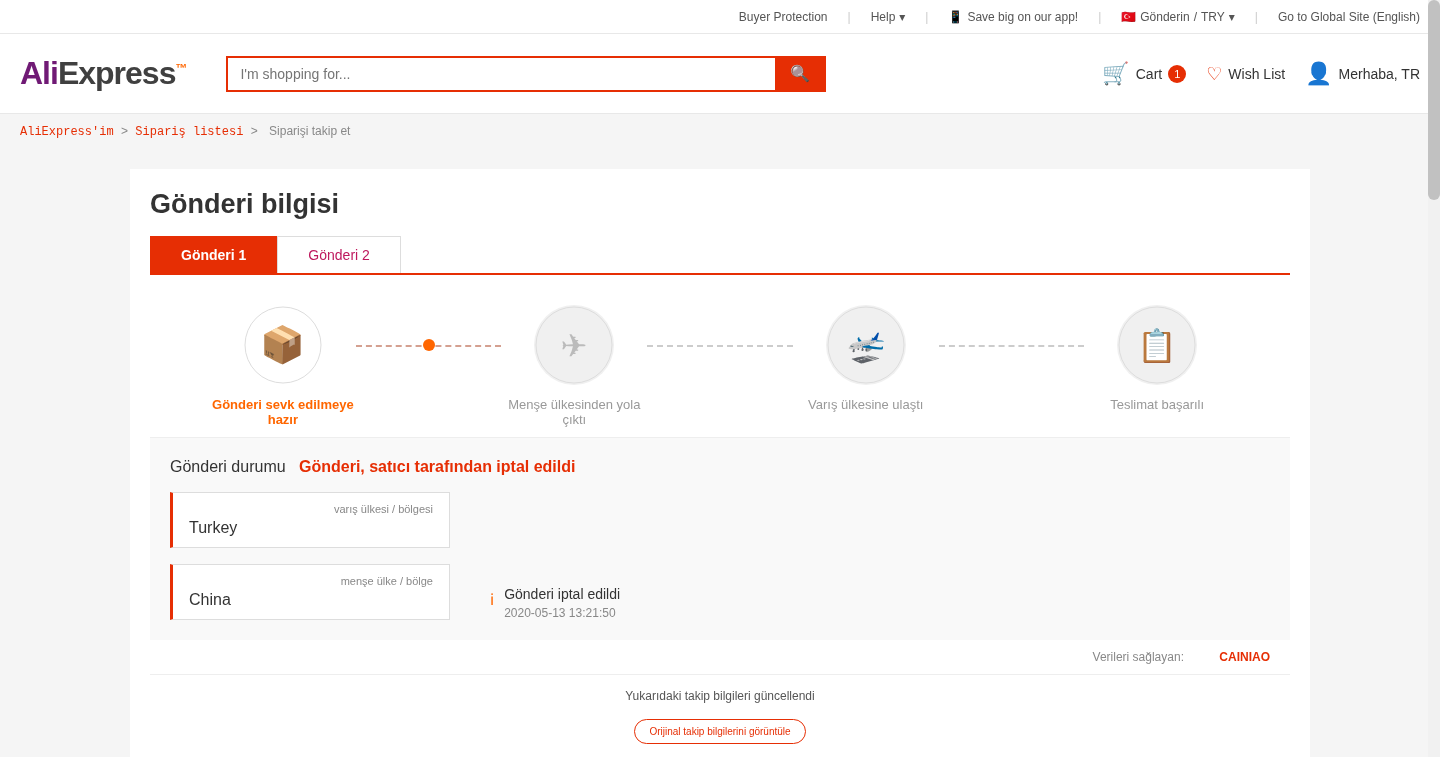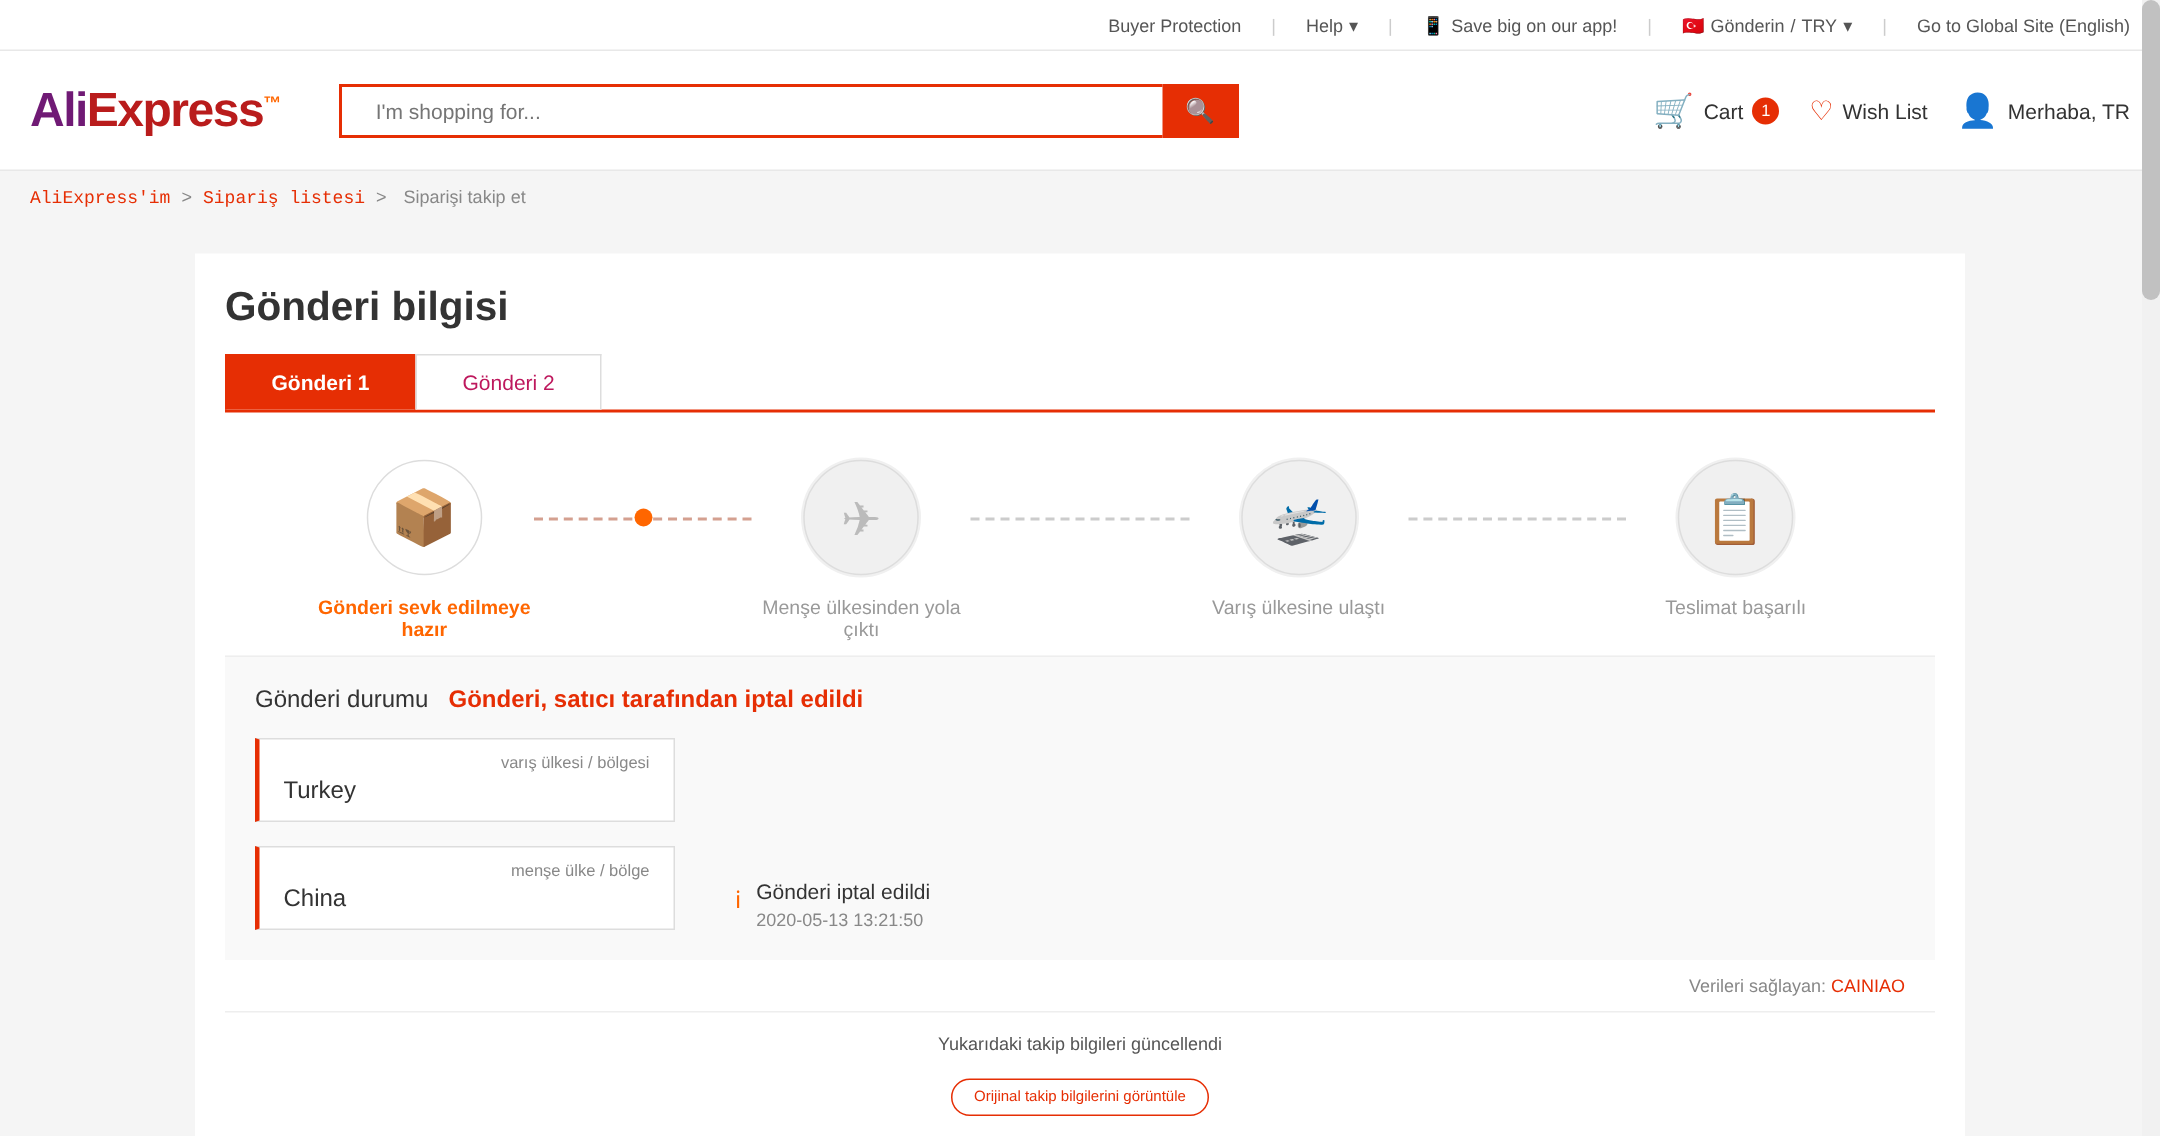--- a/index.html
+++ b/index.html
@@ -33,32 +33,32 @@
     }
     .logo {
       font-size: 32px;
       font-weight: bold;
       color: #e62e04;
       letter-spacing: -1px;
       margin-right: 20px;
       flex-shrink: 0;
     }
     .logo span.ali { color: #701a75; text-align: center; }
-    .logo span.express { color: #b91c1c; }
+    .logo span.express { color: #404040; }
     .logo sup { font-size: 12px; color: #f60; }
 
     .search-bar {
       flex: 1;
       display: flex;
       max-width: 600px;
     }
     .search-bar input {
       flex: 1;
       border: 2px solid #e62e04;
-      padding: 8px 22px;
+      padding: 8px 12px;
       font-size: 14px;
       outline: none;
       border-right: none;
     }
     .search-bar button {
       background: #e62e04;
       border: none;
       padding: 0 16px;
       cursor: pointer;
       color: white;
@@ -257,21 +257,22 @@
     
     .provider-row {
       text-align: right;
       padding: 10px 20px;
       font-size: 12px;
       color: #888;
     }
     .provider-link {
       color: #e62e04;
       text-decoration: none;
-      font-weight: normal;
+      font-weight: bold;
+      margin-left: 32px;
     }
 
     .update-row {
       display: flex;
       align-items: center;
       gap: 16px;
       padding: 14px 20px;
       border-top: 1px solid #eee;
       font-size: 12px;
       color: #555;

